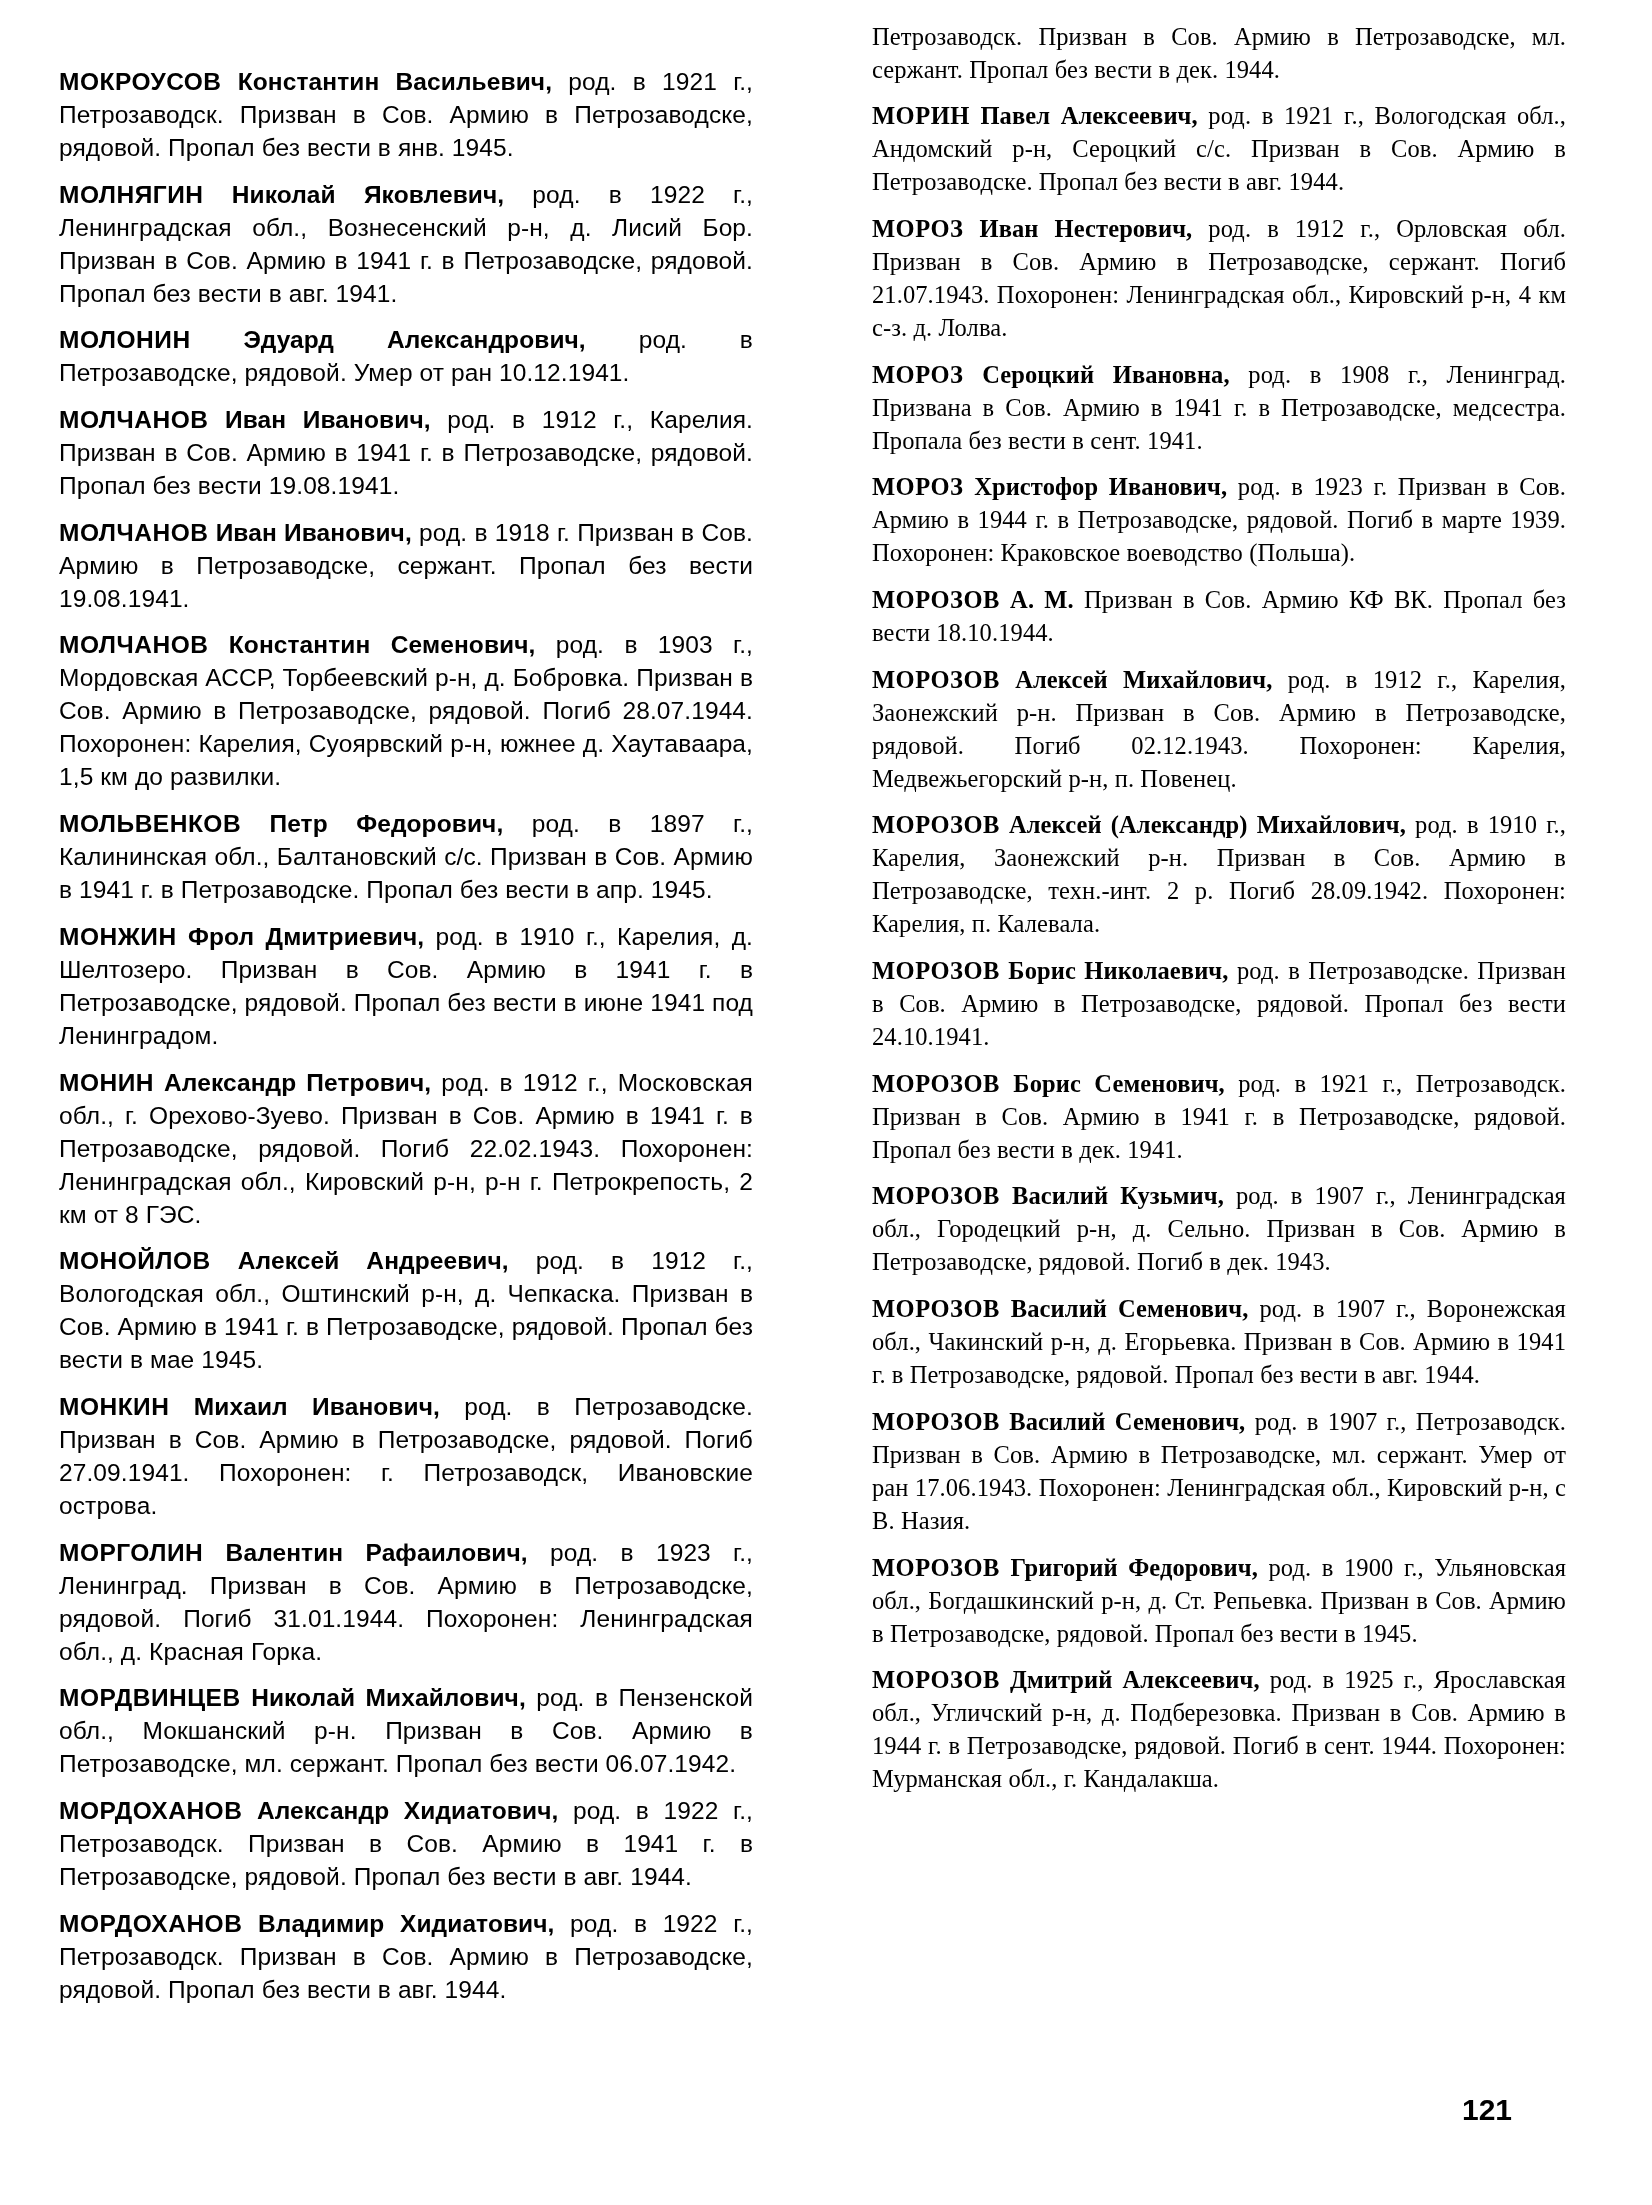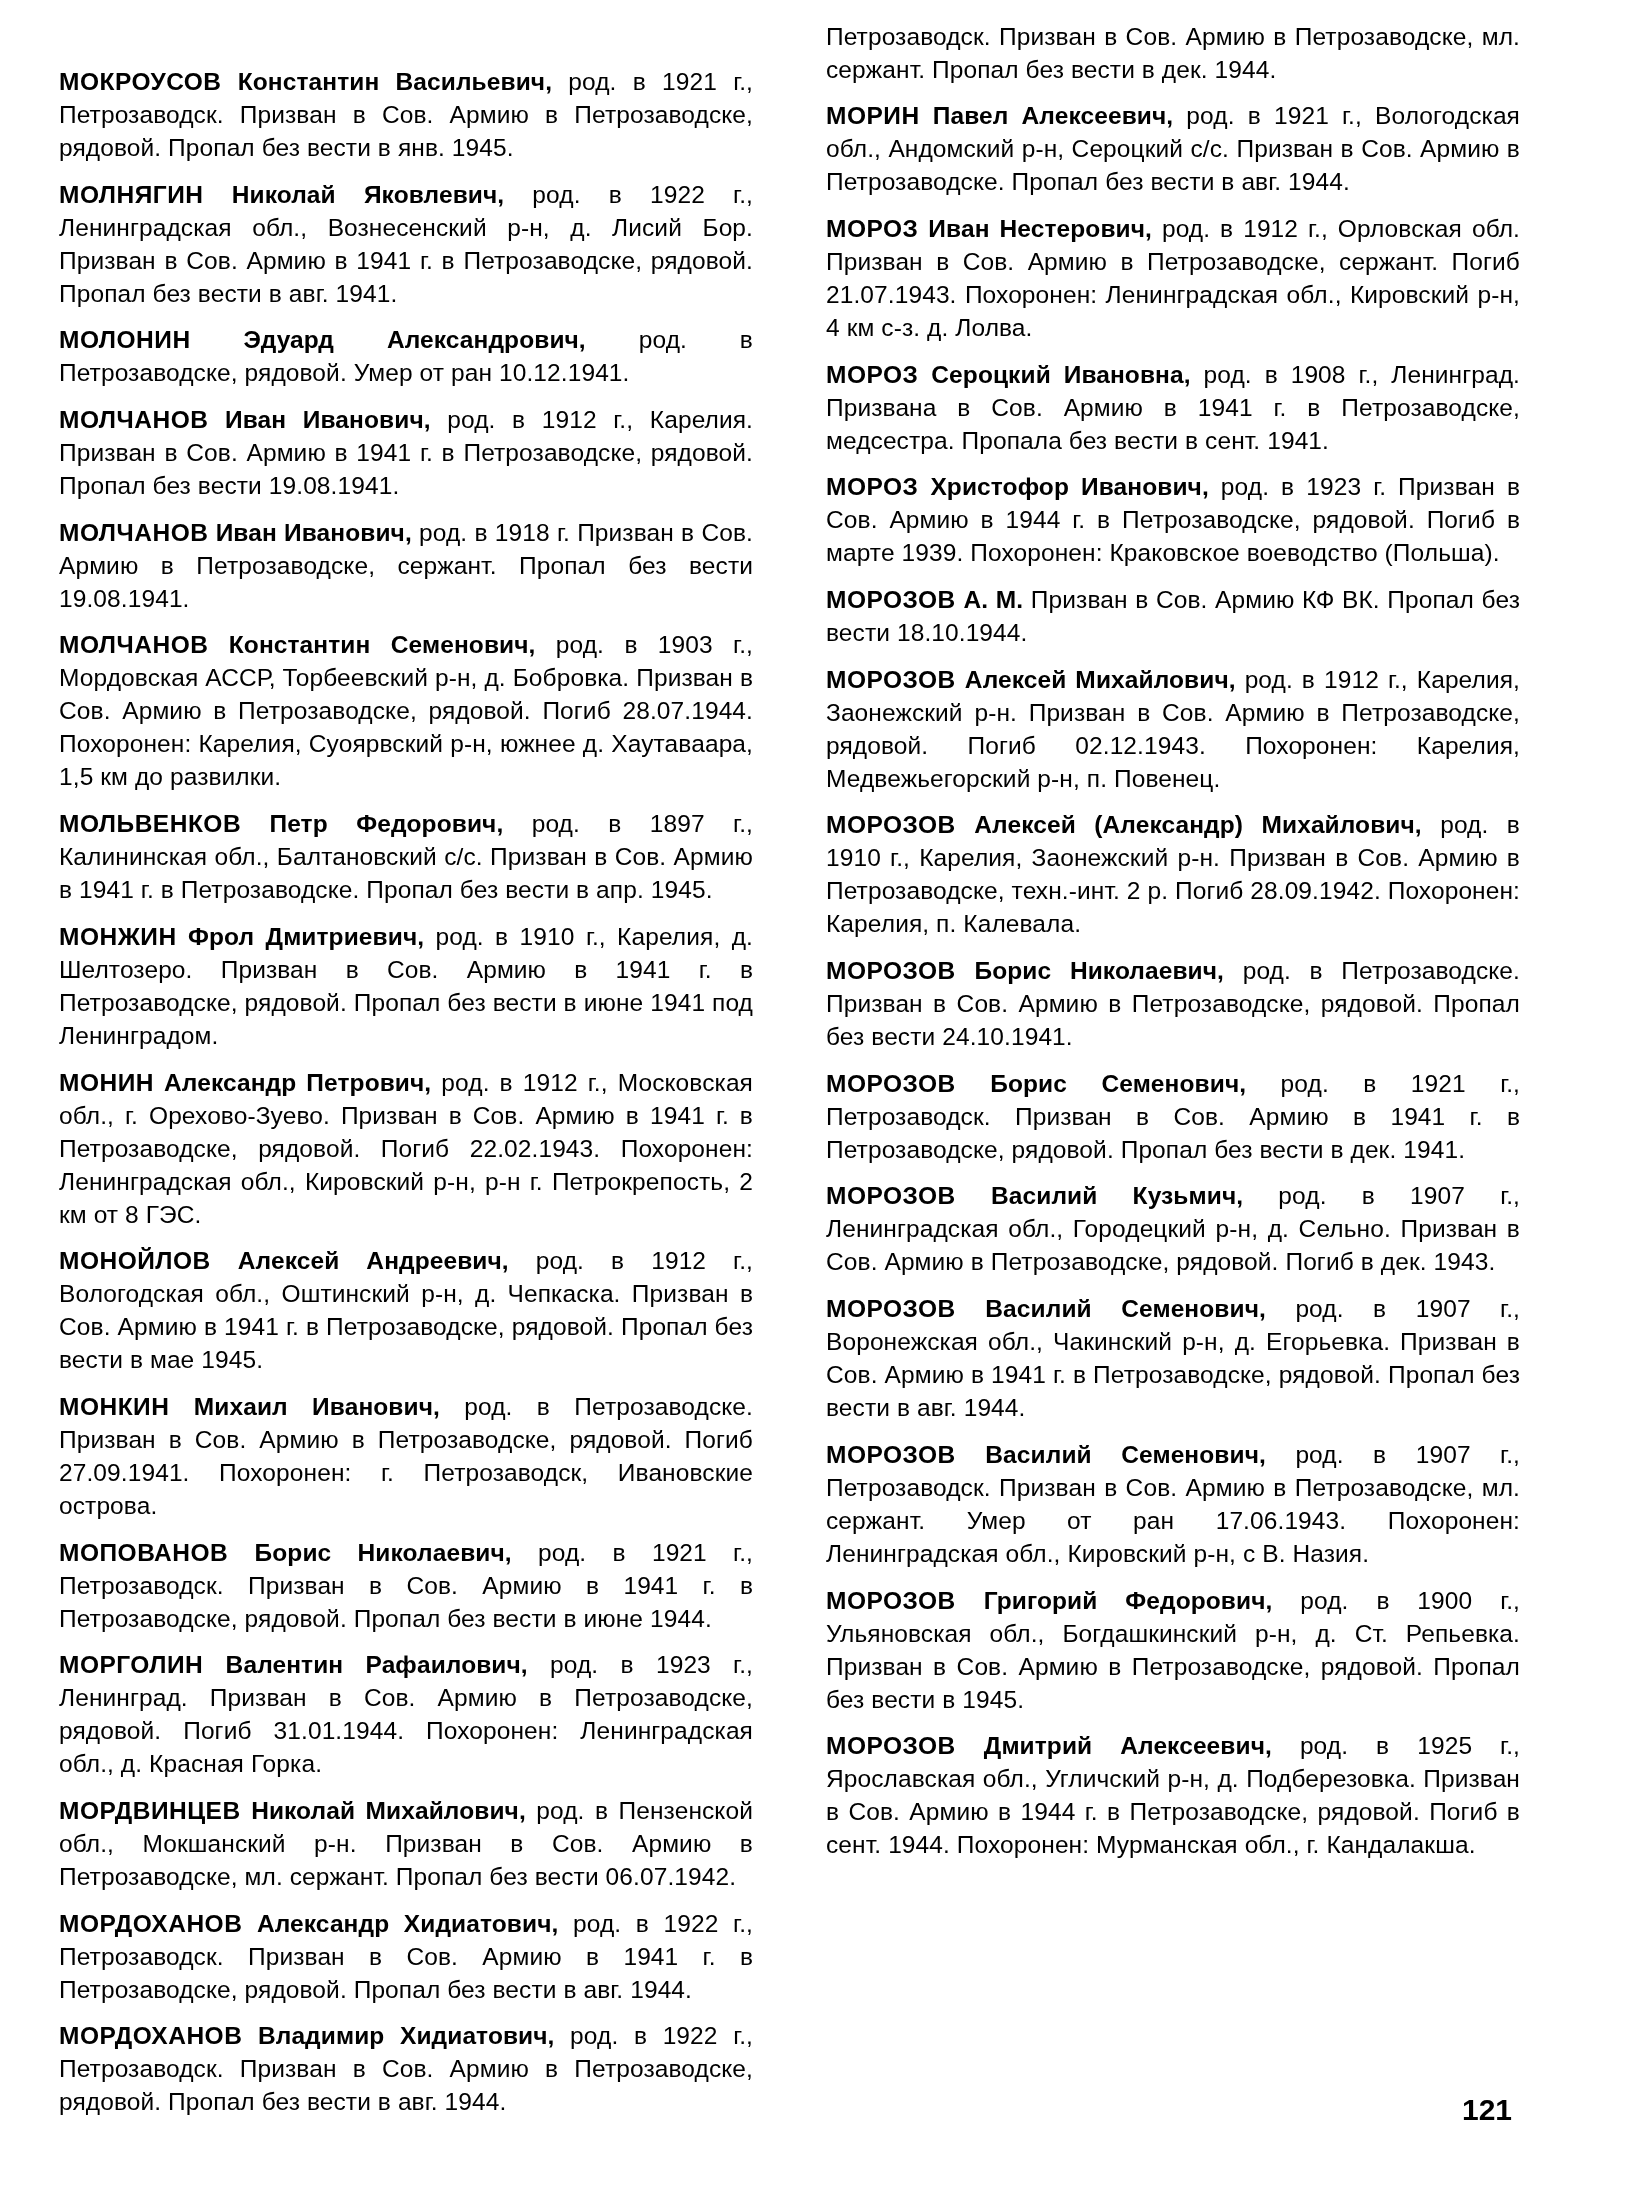--- a/index.html
+++ b/index.html
@@ -1,20 +1,20 @@
 <!DOCTYPE html>
 <html style="font-size:7.8px"><head>
   <meta charset="utf-8">
   <style>
     html, body { margin: 0; padding: 0; background: #ffffff; }
     body { width: 1653px; height: 2205px; position: relative; overflow: hidden; color: #000; font-family: "Liberation Sans", "DejaVu Sans", sans-serif; }
     .page { position: absolute; left: 0; top: 0; width: 1653px; height: 2205px; }
     .col { position: absolute; top: 65px; width: 694px; }
     .col-left { left: 59px; }
-    .col-right { left: 826px; top: 19.6px; }
+    .col-right { left: 872px; top: 19.6px; font-family: Liberation Serif, serif; }
     .entry { font-size: 24.5px; line-height: 33px; text-align: justify; margin: 0 0 13.7px 0; letter-spacing: 0.1px; }
     .entry .surname { font-weight: bold; letter-spacing: 0.5px; }
     .entry .given { font-weight: bold; }
     .page-number { position: absolute; left: 1462px; top: 2086px; font-size: 30px; font-weight: bold; margin-top: 7px; }
   </style>
 </head>
 <body>
 
 <div class="page">
   <div class="col col-left">
@@ -22,21 +22,20 @@
       <p class="entry"><span class="surname">МОЛНЯГИН</span> <span class="given">Николай Яковлевич,</span><span class="details"> род. в 1922 г., Ленинградская обл., Вознесенский р-н, д. Лисий Бор. Призван в Сов. Армию в 1941 г. в Петрозаводске, рядовой. Пропал без вести в авг. 1941.</span></p>
       <p class="entry"><span class="surname">МОЛОНИН</span> <span class="given">Эдуард Александрович,</span><span class="details"> род. в Петрозаводске, рядовой. Умер от ран 10.12.1941.</span></p>
       <p class="entry"><span class="surname">МОЛЧАНОВ</span> <span class="given">Иван Иванович,</span><span class="details"> род. в 1912 г., Карелия. Призван в Сов. Армию в 1941 г. в Петрозаводске, рядовой. Пропал без вести 19.08.1941.</span></p>
       <p class="entry"><span class="surname">МОЛЧАНОВ</span> <span class="given">Иван Иванович,</span><span class="details"> род. в 1918 г. Призван в Сов. Армию в Петрозаводске, сержант. Пропал без вести 19.08.1941.</span></p>
       <p class="entry"><span class="surname">МОЛЧАНОВ</span> <span class="given">Константин Семенович,</span><span class="details"> род. в 1903 г., Мордовская АССР, Торбеевский р-н, д. Бобровка. Призван в Сов. Армию в Петрозаводске, рядовой. Погиб 28.07.1944. Похоронен: Карелия, Суоярвский р-н, южнее д. Хаутаваара, 1,5 км до развилки.</span></p>
       <p class="entry"><span class="surname">МОЛЬВЕНКОВ</span> <span class="given">Петр Федорович,</span><span class="details"> род. в 1897 г., Калининская обл., Балтановский с/с. Призван в Сов. Армию в 1941 г. в Петрозаводске. Пропал без вести в апр. 1945.</span></p>
       <p class="entry"><span class="surname">МОНЖИН</span> <span class="given">Фрол Дмитриевич,</span><span class="details"> род. в 1910 г., Карелия, д. Шелтозеро. Призван в Сов. Армию в 1941 г. в Петрозаводске, рядовой. Пропал без вести в июне 1941 под Ленинградом.</span></p>
       <p class="entry"><span class="surname">МОНИН</span> <span class="given">Александр Петрович,</span><span class="details"> род. в 1912 г., Московская обл., г. Орехово-Зуево. Призван в Сов. Армию в 1941 г. в Петрозаводске, рядовой. Погиб 22.02.1943. Похоронен: Ленинградская обл., Кировский р-н, р-н г. Петрокрепость, 2 км от 8 ГЭС.</span></p>
       <p class="entry"><span class="surname">МОНОЙЛОВ</span> <span class="given">Алексей Андреевич,</span><span class="details"> род. в 1912 г., Вологодская обл., Оштинский р-н, д. Чепкаска. Призван в Сов. Армию в 1941 г. в Петрозаводске, рядовой. Пропал без вести в мае 1945.</span></p>
       <p class="entry"><span class="surname">МОНКИН</span> <span class="given">Михаил Иванович,</span><span class="details"> род. в Петрозаводске. Призван в Сов. Армию в Петрозаводске, рядовой. Погиб 27.09.1941. Похоронен: г. Петрозаводск, Ивановские острова.</span></p>
-      <p class="entry"><span class="surname">МОПОВАНОВ</span> <span class="given">Борис Николаевич,</span><span class="details"> род. в 1921 г., Петрозаводск. Призван в Сов. Армию в 1941 г. в Петрозаводске, рядовой. Пропал без вести в июне 1944.</span></p>
       <p class="entry"><span class="surname">МОРГОЛИН</span> <span class="given">Валентин Рафаилович,</span><span class="details"> род. в 1923 г., Ленинград. Призван в Сов. Армию в Петрозаводске, рядовой. Погиб 31.01.1944. Похоронен: Ленинградская обл., д. Красная Горка.</span></p>
       <p class="entry"><span class="surname">МОРДВИНЦЕВ</span> <span class="given">Николай Михайлович,</span><span class="details"> род. в Пензенской обл., Мокшанский р-н. Призван в Сов. Армию в Петрозаводске, мл. сержант. Пропал без вести 06.07.1942.</span></p>
       <p class="entry"><span class="surname">МОРДОХАНОВ</span> <span class="given">Александр Хидиатович,</span><span class="details"> род. в 1922 г., Петрозаводск. Призван в Сов. Армию в 1941 г. в Петрозаводске, рядовой. Пропал без вести в авг. 1944.</span></p>
       <p class="entry"><span class="surname">МОРДОХАНОВ</span> <span class="given">Владимир Хидиатович,</span><span class="details"> род. в 1922 г., Петрозаводск. Призван в Сов. Армию в Петрозаводске, рядовой. Пропал без вести в авг. 1944.</span></p>
     </div>
   <div class="col col-right">
       <p class="entry"><span class="surname"></span><span class="given"></span><span class="details">Петрозаводск. Призван в Сов. Армию в Петрозаводске, мл. сержант. Пропал без вести в дек. 1944.</span></p>
       <p class="entry"><span class="surname">МОРИН</span> <span class="given">Павел Алексеевич,</span><span class="details"> род. в 1921 г., Вологодская обл., Андомский р-н, Сероцкий с/с. Призван в Сов. Армию в Петрозаводске. Пропал без вести в авг. 1944.</span></p>
       <p class="entry"><span class="surname">МОРОЗ</span> <span class="given">Иван Нестерович,</span><span class="details"> род. в 1912 г., Орловская обл. Призван в Сов. Армию в Петрозаводске, сержант. Погиб 21.07.1943. Похоронен: Ленинградская обл., Кировский р-н, 4 км с-з. д. Лолва.</span></p>
       <p class="entry"><span class="surname">МОРОЗ</span> <span class="given">Сероцкий Ивановна,</span><span class="details"> род. в 1908 г., Ленинград. Призвана в Сов. Армию в 1941 г. в Петрозаводске, медсестра. Пропала без вести в сент. 1941.</span></p>

